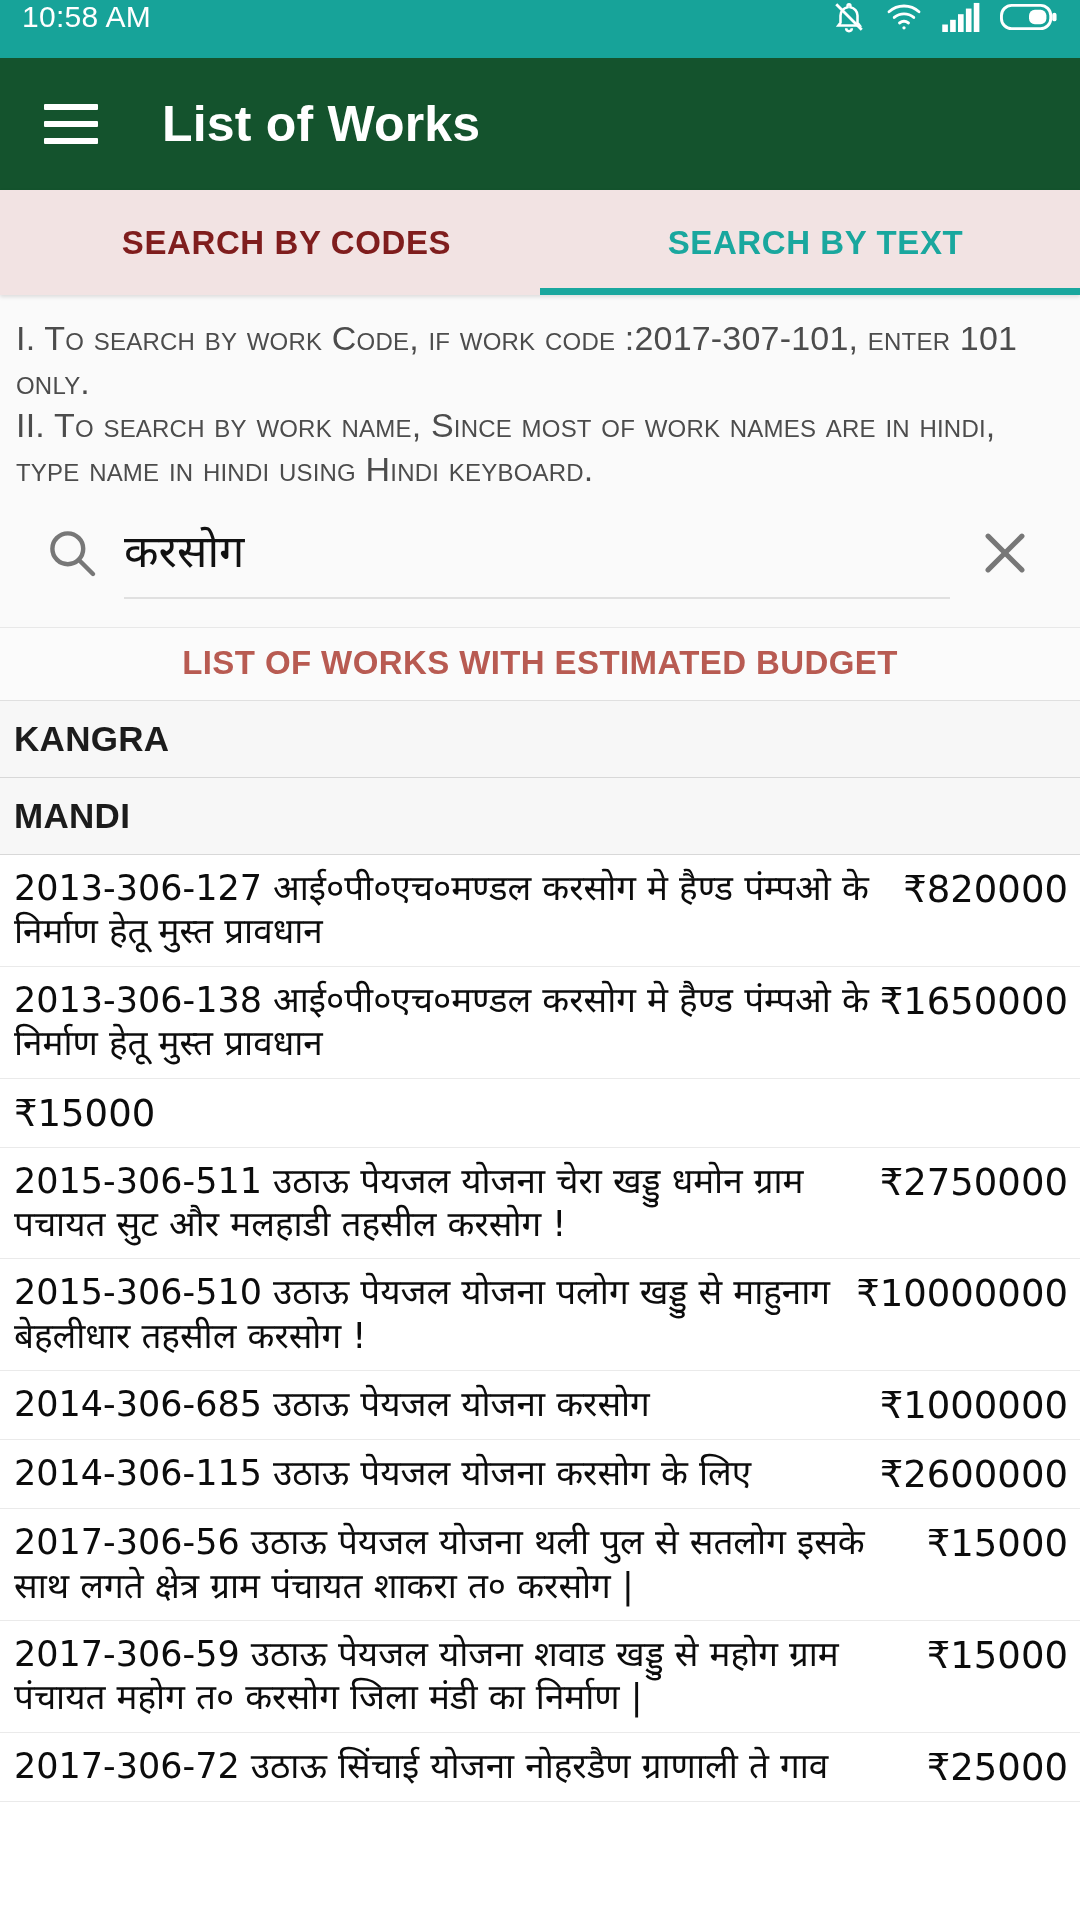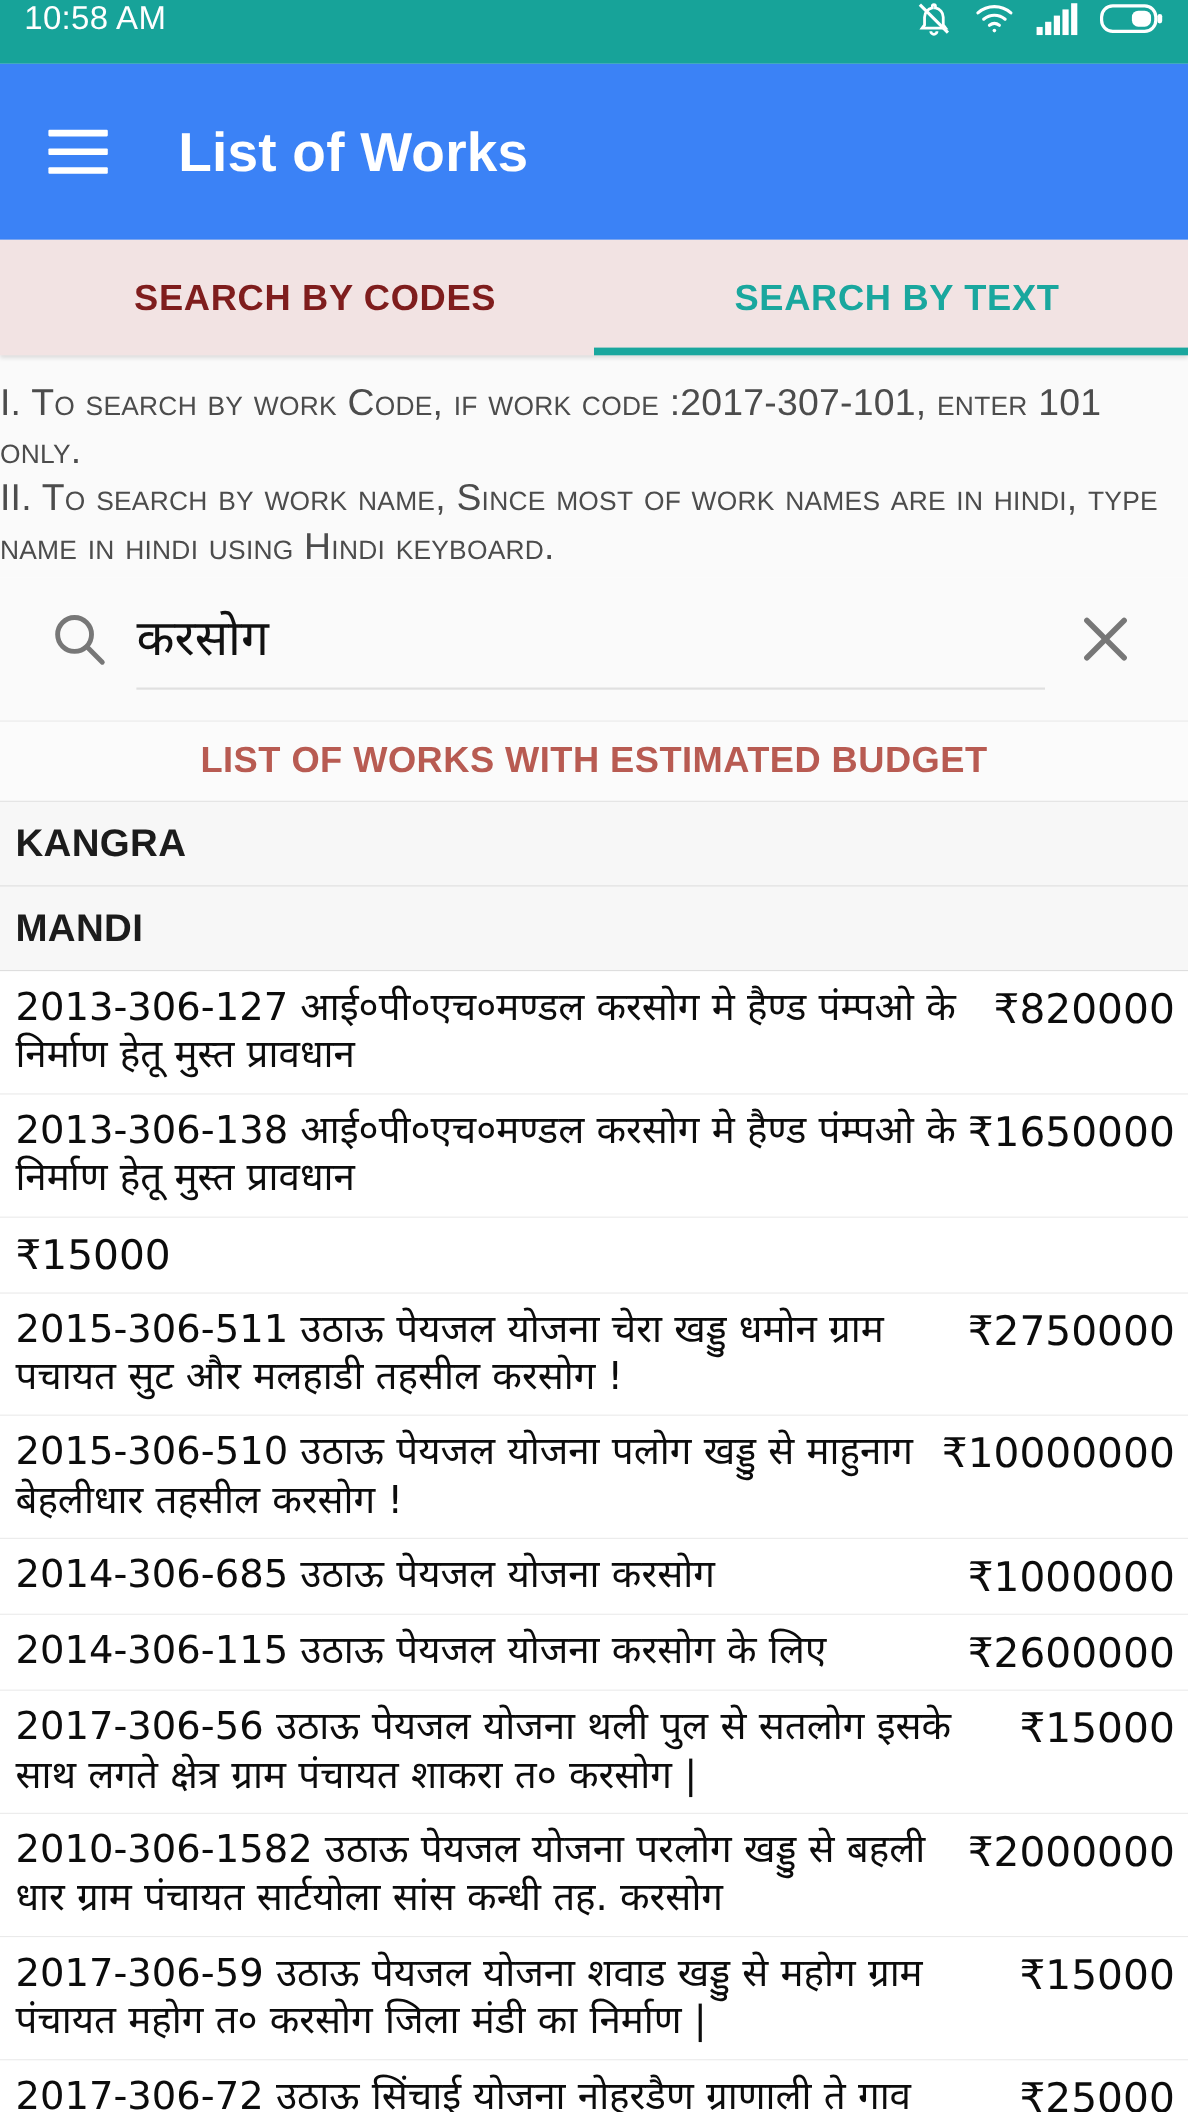--- a/index.html
+++ b/index.html
@@ -15,21 +15,21 @@
     height:58px; background:#17a399; color:#ffffff;
     display:flex; align-items:flex-start; justify-content:space-between;
     padding:0 22px;
   }
   .status-time{ font-size:30px; font-weight:400; letter-spacing:.3px; }
   .status-icons{ display:flex; align-items:center; gap:20px; }
   .status-icons svg{ display:block; }
 
   
   .appbar{
-    height:160px; background:#3b82f6;
+    height:132px; background:#14532d;
     display:flex; align-items:center; padding:0 44px;
   }
   .hamburger{ width:54px; height:40px; display:flex; flex-direction:column;
     justify-content:space-between; cursor:pointer; }
   .hamburger span{ display:block; height:6px; background:#fff; border-radius:1px; }
   .appbar-title{
     color:#ffffff; font-size:50px; font-weight:700;
     margin-left:64px; letter-spacing:.2px;
   }
 
@@ -45,21 +45,21 @@
   }
   .tab.inactive{ color:#7f1d1d;padding-left:22px; }
   .tab.active{ color:#1aa79e; }
   .tab.active::after{
     content:""; position:absolute; bottom:0; right:0;
     width:50%; height:7px; background:#1aa79e;
   }
 
   
   .instructions{
-    padding:22px 16px 6px 0;
+    padding:22px 16px 6px 16px;
     background:#fafafa;
   }
   .instr-line{
     font-size:34px; line-height:1.28; color:#4c4c4c;
     font-variant:small-caps; letter-spacing:.2px;
   }
 
   
   .searchwrap{ background:#fafafa; padding:0 20px 18px 20px; }
   .searchrow{ display:flex; align-items:center; height:112px; }
@@ -222,24 +222,20 @@
   </div>
   <div class="row">
     <div class="row-name">2014-306-115 उठाऊ पेयजल योजना करसोग के लिए</div>
     <div class="row-amount">₹2600000</div>
   </div>
   <div class="row">
     <div class="row-name">2017-306-56 उठाऊ पेयजल योजना थली पुल से सतलोग इसके साथ लगते क्षेत्र ग्राम पंचायत  शाकरा त० करसोग |</div>
     <div class="row-amount">₹15000</div>
   </div>
   <div class="row">
-    <div class="row-name">2010-306-1582 उठाऊ पेयजल योजना परलोग खड्डु से बहली धार ग्राम पंचायत सार्टयोला सांस कन्धी तह. करसोग</div>
-    <div class="row-amount">₹2000000</div>
-  </div>
-  <div class="row">
     <div class="row-name">2017-306-59 उठाऊ पेयजल योजना शवाड खड्डु से महोग ग्राम पंचायत महोग त० करसोग जिला मंडी का निर्माण |</div>
     <div class="row-amount">₹15000</div>
   </div>
   <div class="row">
     <div class="row-name">2017-306-72 उठाऊ सिंचाई योजना नोहरडैण ग्राणाली ते गाव</div>
     <div class="row-amount">₹25000</div>
   </div>
 </div>
 
 </body></html>

